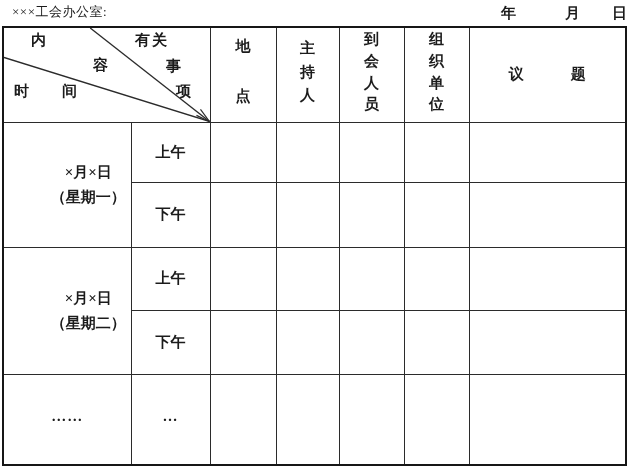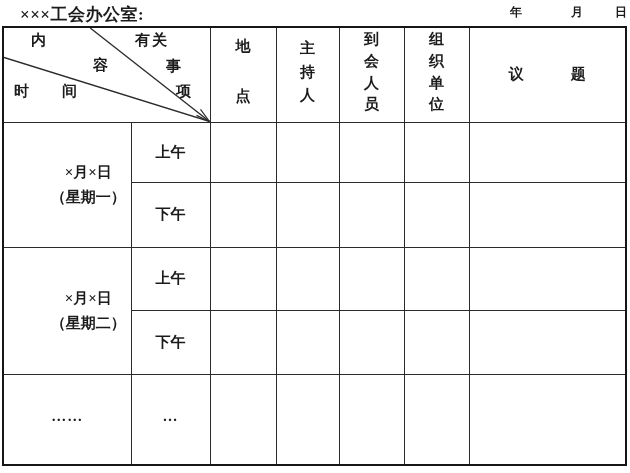--- a/index.html
+++ b/index.html
@@ -6,26 +6,26 @@
   body {
     width:630px; height:473px; overflow:hidden; position:relative;
     font-family:"Liberation Serif","DejaVu Serif",serif;
     color:#1b1b1b;
     -webkit-font-smoothing:antialiased;
   }
   .page { position:absolute; inset:0; background:#ffffff; }
 
   
   .doc-title {
-    position:absolute; left:20px; top:3px;
-    font-size:17px; font-weight:700; letter-spacing:0.5px; white-space:nowrap;
+    position:absolute; left:12px; top:3px;
+    font-size:13px; font-weight:400; letter-spacing:0.5px; white-space:nowrap;
   }
   .date-line {
     position:absolute; right:3px; top:4px;
-    font-size:12px; font-weight:600; white-space:nowrap;
+    font-size:15px; font-weight:600; white-space:nowrap;
   }
   .date-line .gap1 { margin-left:49px; }
   .date-line .gap2 { margin-left:32px; }
 
   
   table.sched {
     position:absolute; left:2px; top:26px;
     width:623px; height:440px;
     border-collapse:collapse; table-layout:fixed;
     border:2px solid #161616;

